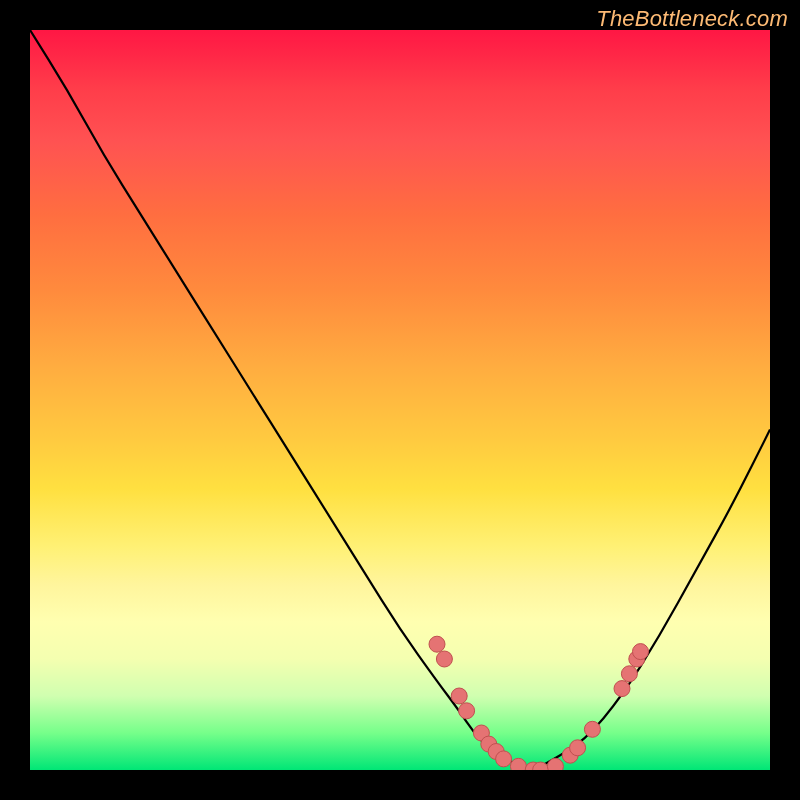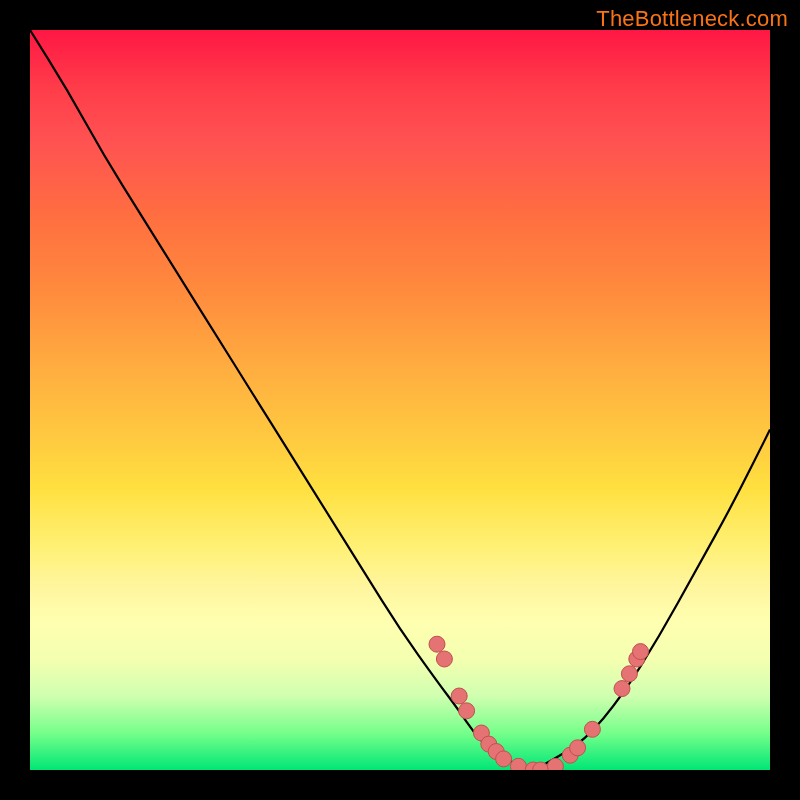--- a/index.html
+++ b/index.html
@@ -23,25 +23,26 @@
       #ffffb0 80%,
       #f4ffb0 85%,
       #d0ffb0 90%,
       #76ff8a 95%,
       #00e676 100%);
   }
   .watermark {
     position: absolute;
     top: 6px;
     right: 12px;
-    color: #f97316;
+    color: #fdba74;
     font-size: 22px;
     font-weight: 500;
     letter-spacing: 0.2px;
     z-index: 10;
+    font-style: italic;
   }
   svg.curve { position: absolute; inset: 0; width: 100%; height: 100%; }
 </style>
 </head>
 <body>
 
 <div class="container">
   <div class="watermark">TheBottleneck.com</div>
   <div class="plot-area">
     <div class="gradient-bg"></div>

